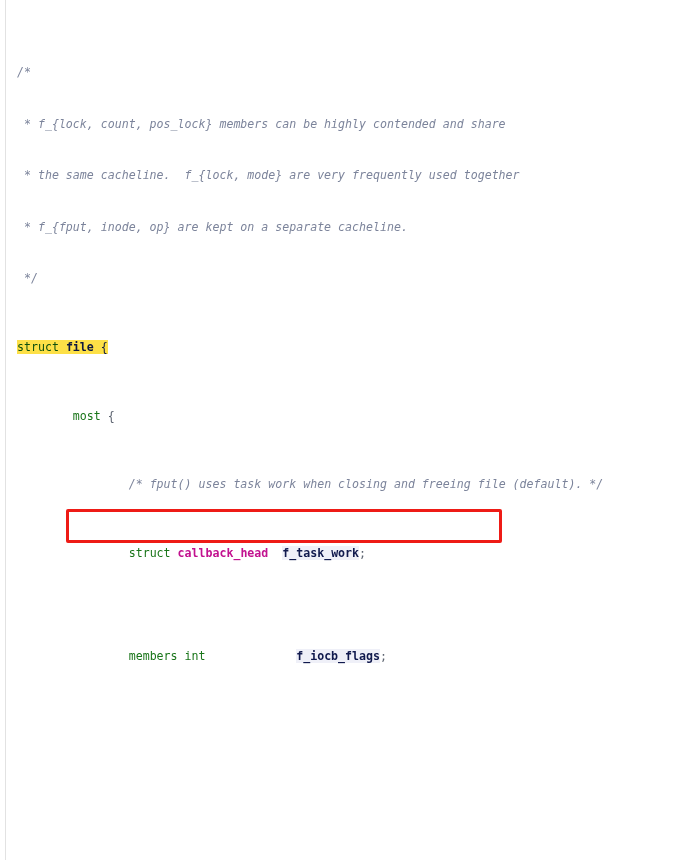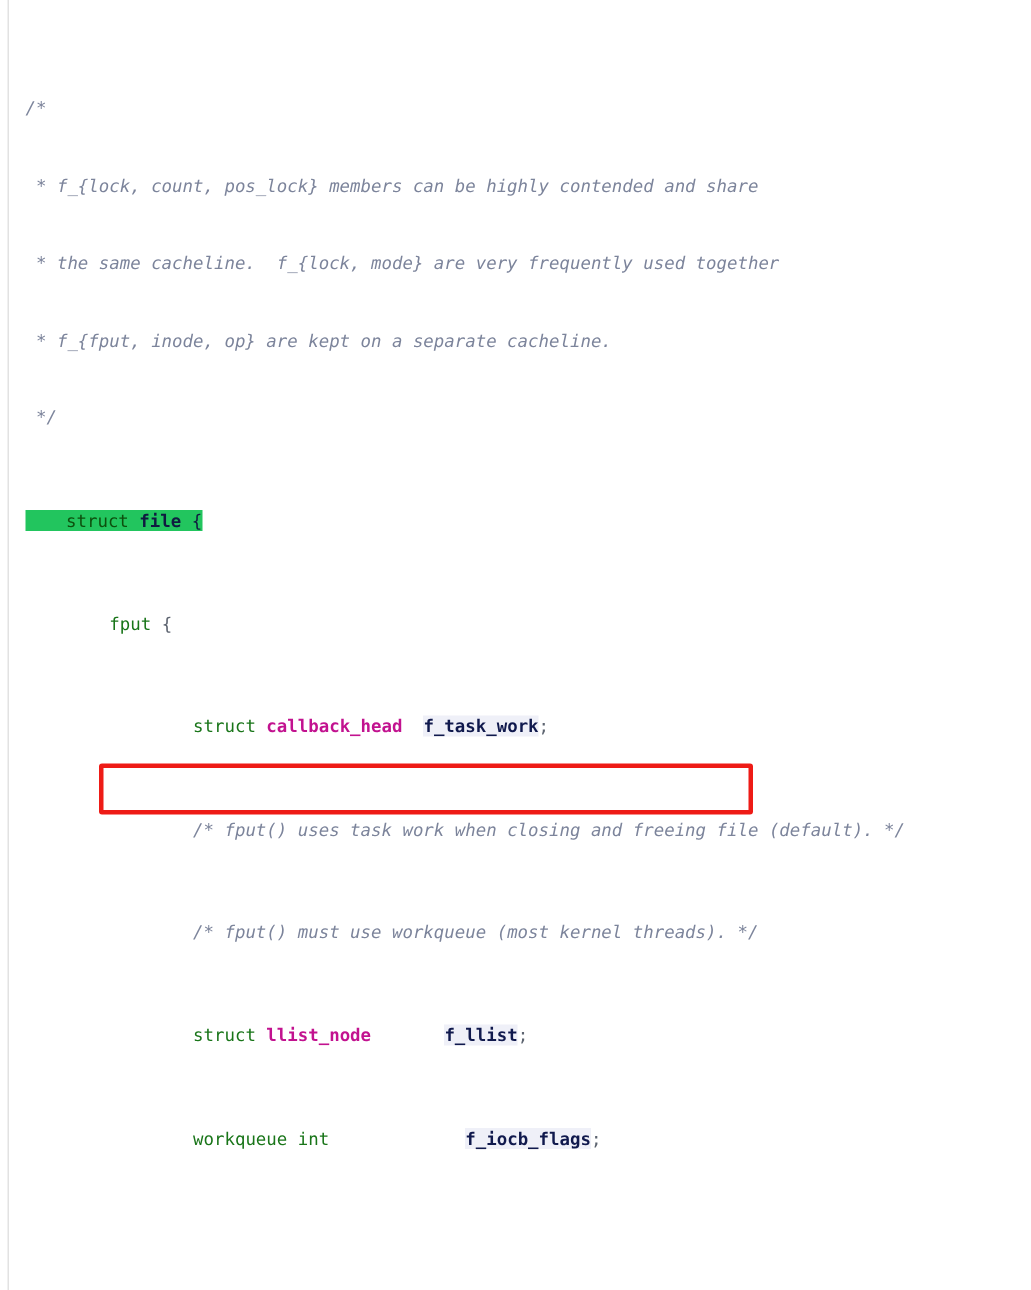--- a/index.html
+++ b/index.html
@@ -53,23 +53,22 @@
 
   
   .cmt      { color: #7c849b; font-style: italic; }
   .kw       { color: #197519; }            
   .type     { color: #c2128f; font-weight: bold; }  
   .mem      { color: #10194d; font-weight: bold; background: #eff0f8; } 
   .punc     { color: #5d6470; }
 
   
   .hl {
-    background: #22c55e;
+    background: #fde047;
     color: #0e1430;
-    padding-left: 27px;
   }
   .hl .kw   { color: #0d4f0d; background: transparent; }
   .hl .type { color: #101a40; background: transparent; }
   .hl .punc { color: #101a40; background: transparent; }
 
   
   #annotation-box {
     position: absolute;
     left: 66px;
     top: 509px;
@@ -92,31 +91,29 @@
   <div id="code-body">
 
     <div class="ln"><span class="cmt">/*</span></div>
     <div class="ln"><span class="cmt"> * f_{lock, count, pos_lock} members can be highly contended and share</span></div>
     <div class="ln"><span class="cmt"> * the same cacheline.  f_{lock, mode} are very frequently used together</span></div>
     <div class="ln"><span class="cmt"> * f_{fput, inode, op} are kept on a separate cacheline.</span></div>
     <div class="ln"><span class="cmt"> */</span></div>
 
     <div class="ln"><span class="hl"><span class="kw">struct</span> <span class="type">file</span> <span class="punc">{</span></span></div>
 
-    <div class="ln">        <span class="kw">fput</span> <span class="punc">{</span></div>
+    <div class="ln">        <span class="kw">most</span> <span class="punc">{</span></div>
+
+    <div class="ln">                <span class="cmt">/* fput() uses task work when closing and freeing file (default). */</span></div>
 
     <div class="ln">                <span class="kw">struct</span> <span class="type">callback_head</span>  <span class="mem">f_task_work</span><span class="punc">;</span></div>
 
-    <div class="ln">                <span class="cmt">/* fput() uses task work when closing and freeing file (default). */</span></div>
 
-    <div class="ln">                <span class="cmt">/* fput() must use workqueue (most kernel threads). */</span></div>
 
-    <div class="ln">                <span class="kw">struct</span> <span class="type">llist_node</span>       <span class="mem">f_llist</span><span class="punc">;</span></div>
-
-    <div class="ln">                <span class="kw">workqueue int</span>             <span class="mem">f_iocb_flags</span><span class="punc">;</span></div>
+    <div class="ln">                <span class="kw">members int</span>             <span class="mem">f_iocb_flags</span><span class="punc">;</span></div>
 
     
 
     
 
     
     
     
     
 

